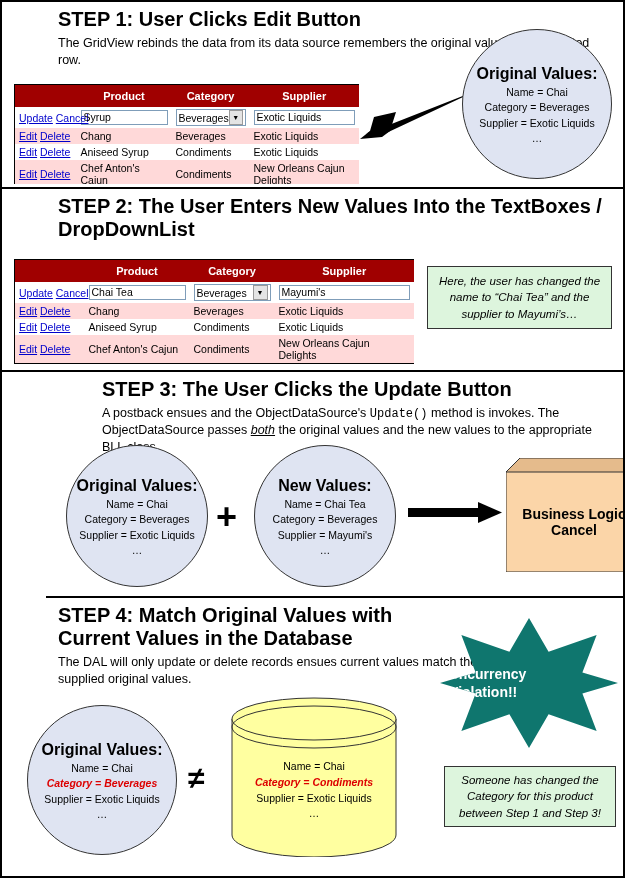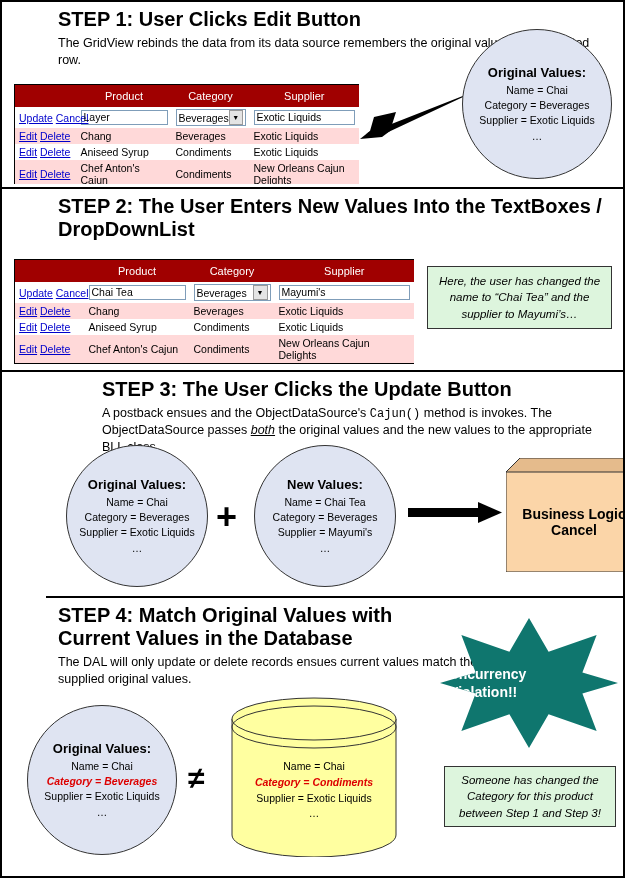--- a/index.html
+++ b/index.html
@@ -27,21 +27,21 @@
 
   
   .grid{
     border:1px solid #000;
     border-collapse:collapse;
     background:#fff;
     font-size:10.5px;
     table-layout:fixed;
   }
   .grid th{
-    background:#a00000;color:#fff;font-weight:normal;
+    background:#a00000;color:#fff;font-weight:bold;
     font-size:11px;text-align:center;
     padding:5px 4px;border:0;
   }
   .grid th.blank{background:#a00000;}
   .grid td{
     padding:2px 4px;border:0;vertical-align:middle;
     color:#000;
   }
   .grid tr.editrow td{background:#fff;}
   .grid tr.rowA td{background:#ffd9d9;}
@@ -67,21 +67,21 @@
 
   
   .circle{
     border-radius:50%;
     background:#dfe4f2;
     border:1px solid #333;
     display:flex;align-items:center;justify-content:center;
     text-align:center;
     font-size:10.5px;line-height:1.45;
   }
-  .circle b{font-size:13px;text-align:right;}
+  .circle b{font-size:16px;text-align:right;}
 
   
   .callout{
     border:1px solid #333;background:#ddf5dd;
     font-style:italic;font-size:11.5px;line-height:1.45;
     text-align:center;padding:8px 6px;box-sizing:border-box;
     display:flex;align-items:center;justify-content:center;
   }
   .redital{color:#dd0000;font-style:italic;font-weight:bold;}
 
@@ -123,21 +123,21 @@
           <th>Product</th>
           <th>Category</th>
           <th>Supplier</th>
         </tr>
         <tr class="editrow">
           <td class="cmdcell">
             <span class="lnk">Update</span>
             <span class="lnk">Cancel</span>
           </td>
           <td>
-            <div class="tb">Layer</div>
+            <div class="tb">Syrup</div>
           </td>
           <td>
             <div class="ddl">
               <span>Beverages</span>
               <span class="arrow">▼</span>
             </div>
           </td>
           <td>
             <div class="tb">Exotic Liquids</div>
           </td>
@@ -255,21 +255,21 @@
       </tbody>
         </table>
     </div>
 
     <div class="callout abs" style="left:425px;top:77px;width:185px;height:63px;">Here, the user has changed the name to “Chai Tea” and the supplier to Mayumi’s…</div>
   </div>
 
   <div class="step" style="height:226px;margin-left:44px;">
     <div class="step-title">STEP 3: The User Clicks the Update Button</div>
     <div class="step-desc">
-      <span>A postback ensues and the ObjectDataSource's </span><span class="mono">Cajun()</span><span> method is invokes. The ObjectDataSource passes </span><span class="ital">both</span><span> the original values and the new values to the appropriate BLL class.</span>
+      <span>A postback ensues and the ObjectDataSource's </span><span class="mono">Update()</span><span> method is invokes. The ObjectDataSource passes </span><span class="ital">both</span><span> the original values and the new values to the appropriate BLL class.</span>
     </div>
 
     <div class="circle abs" style="left:20px;top:73px;width:140px;height:140px;">
       <div>
         <b>Original Values:</b><br>
         <span>Name = Chai</span><br>
         <span>Category = Beverages</span><br>
         <span>Supplier = Exotic Liquids</span><br>
         <span>…</span>
       </div>

